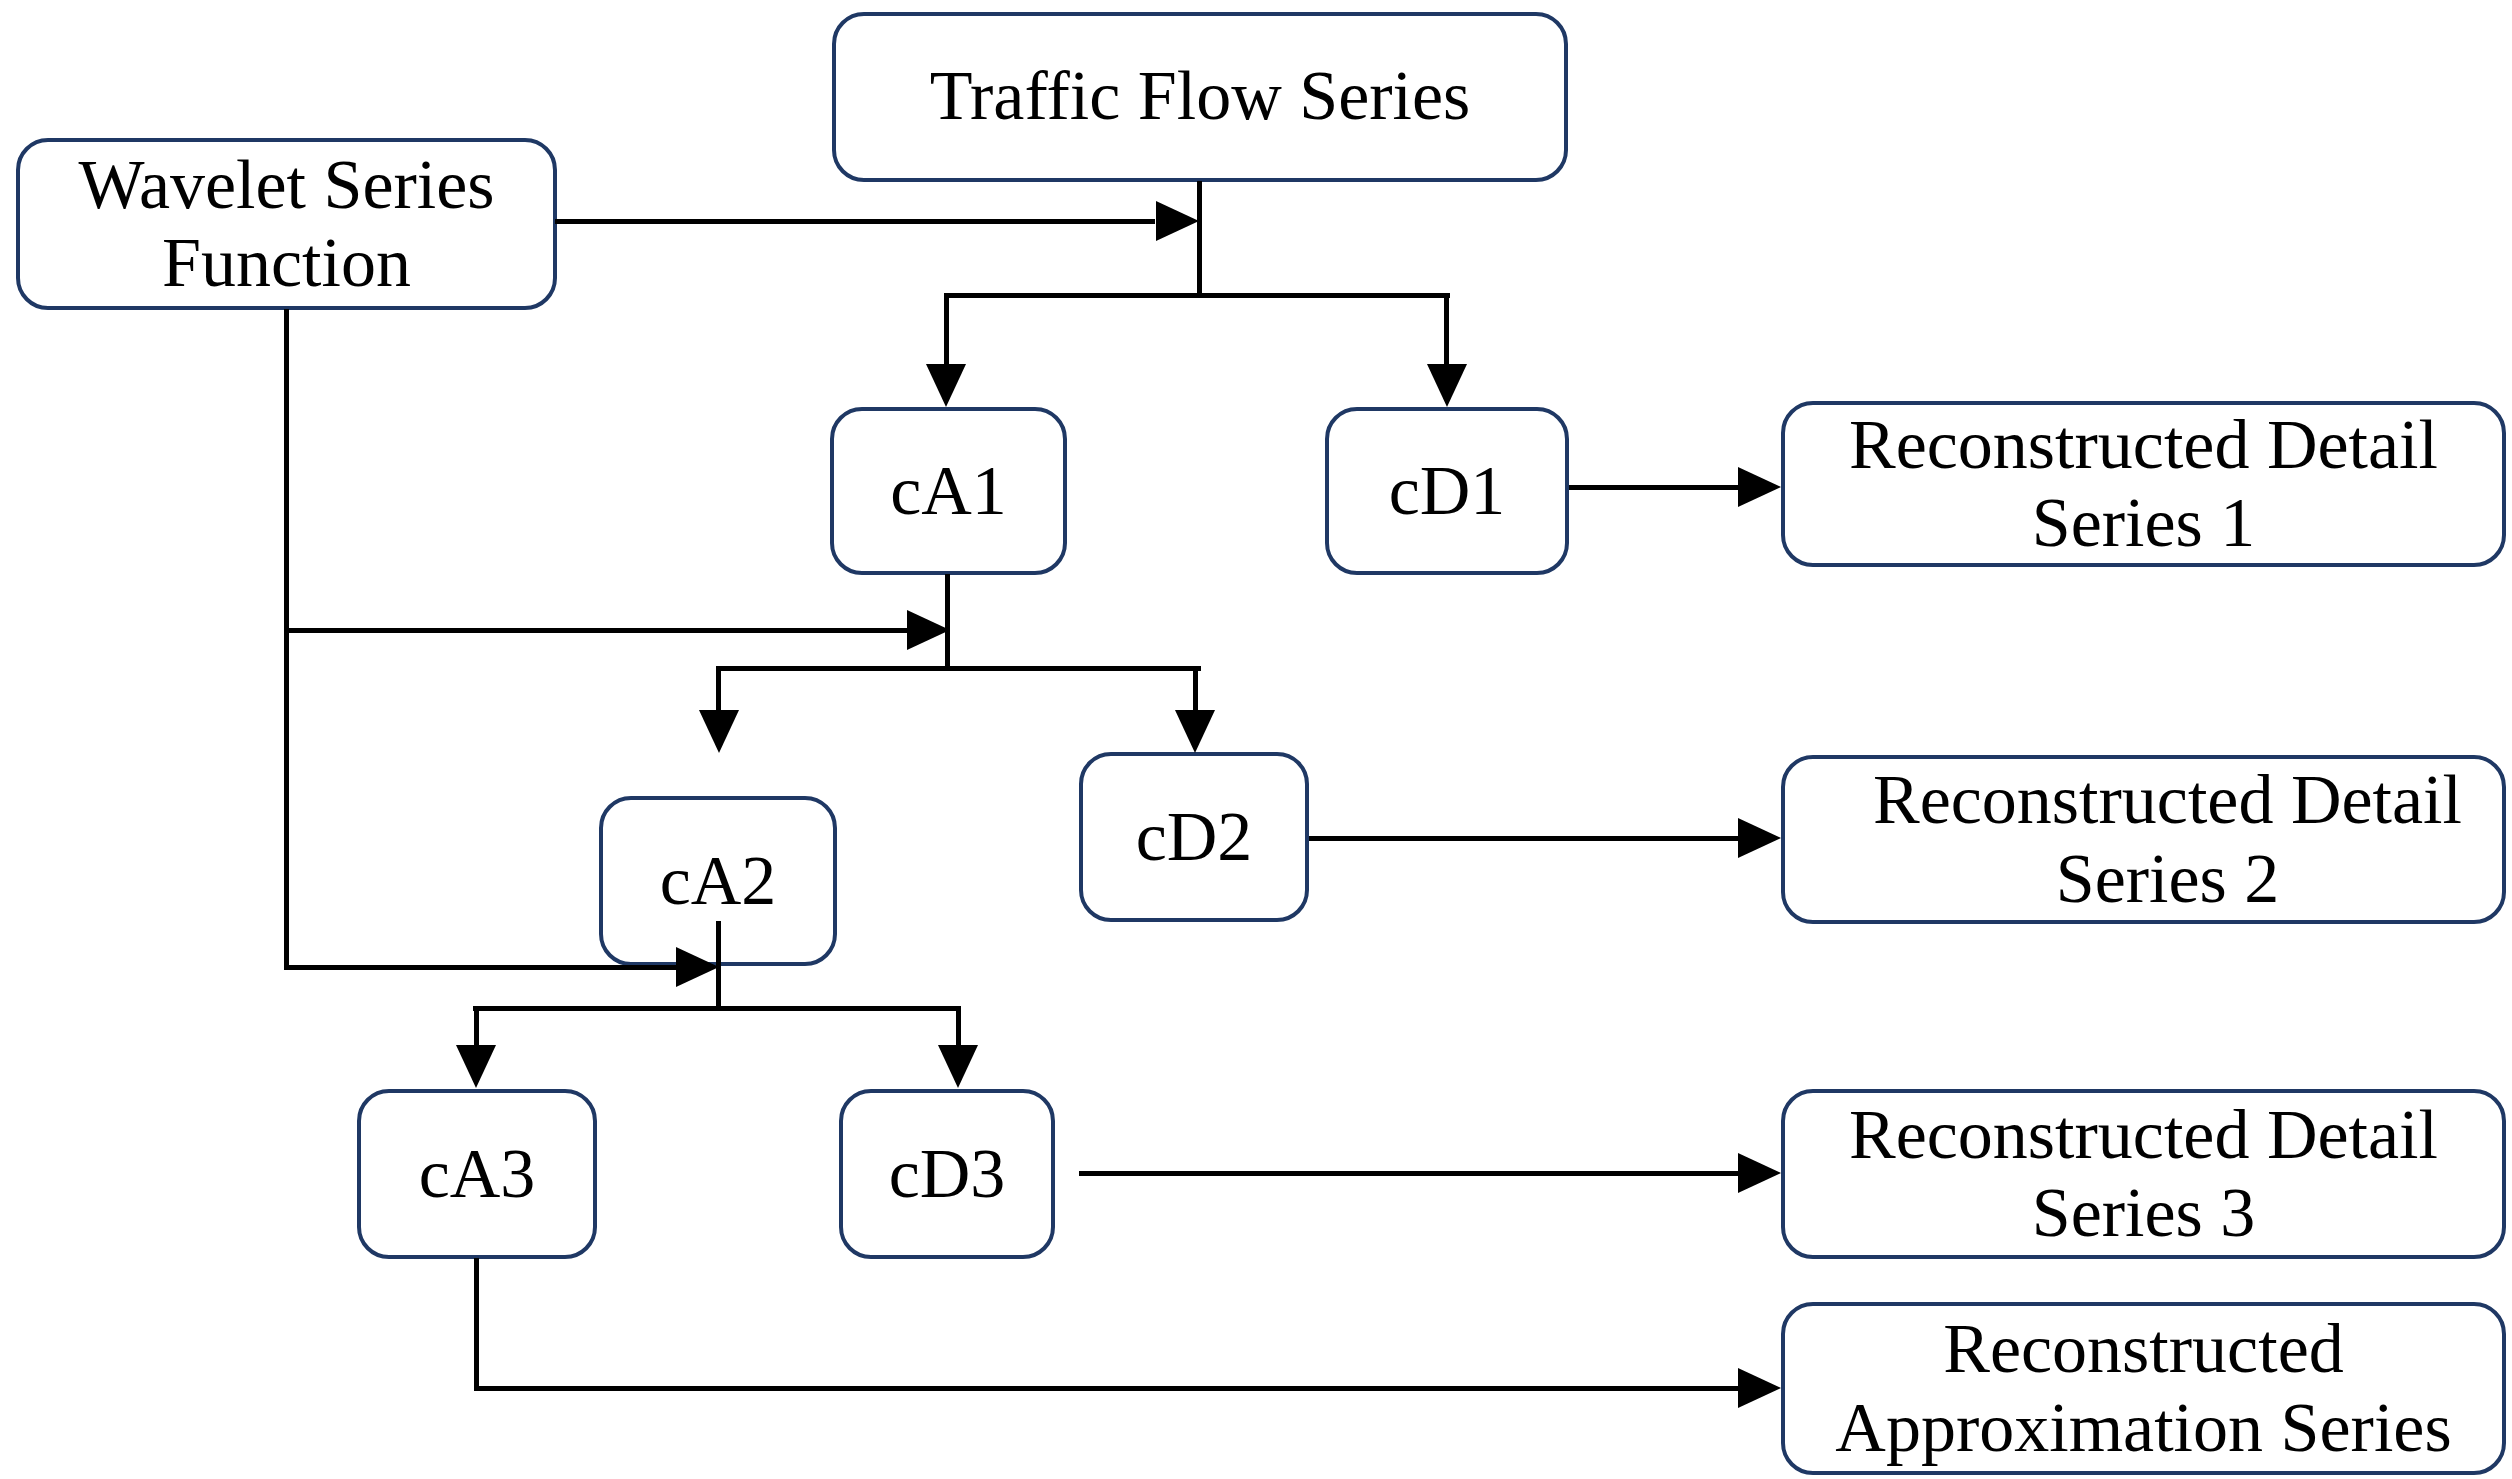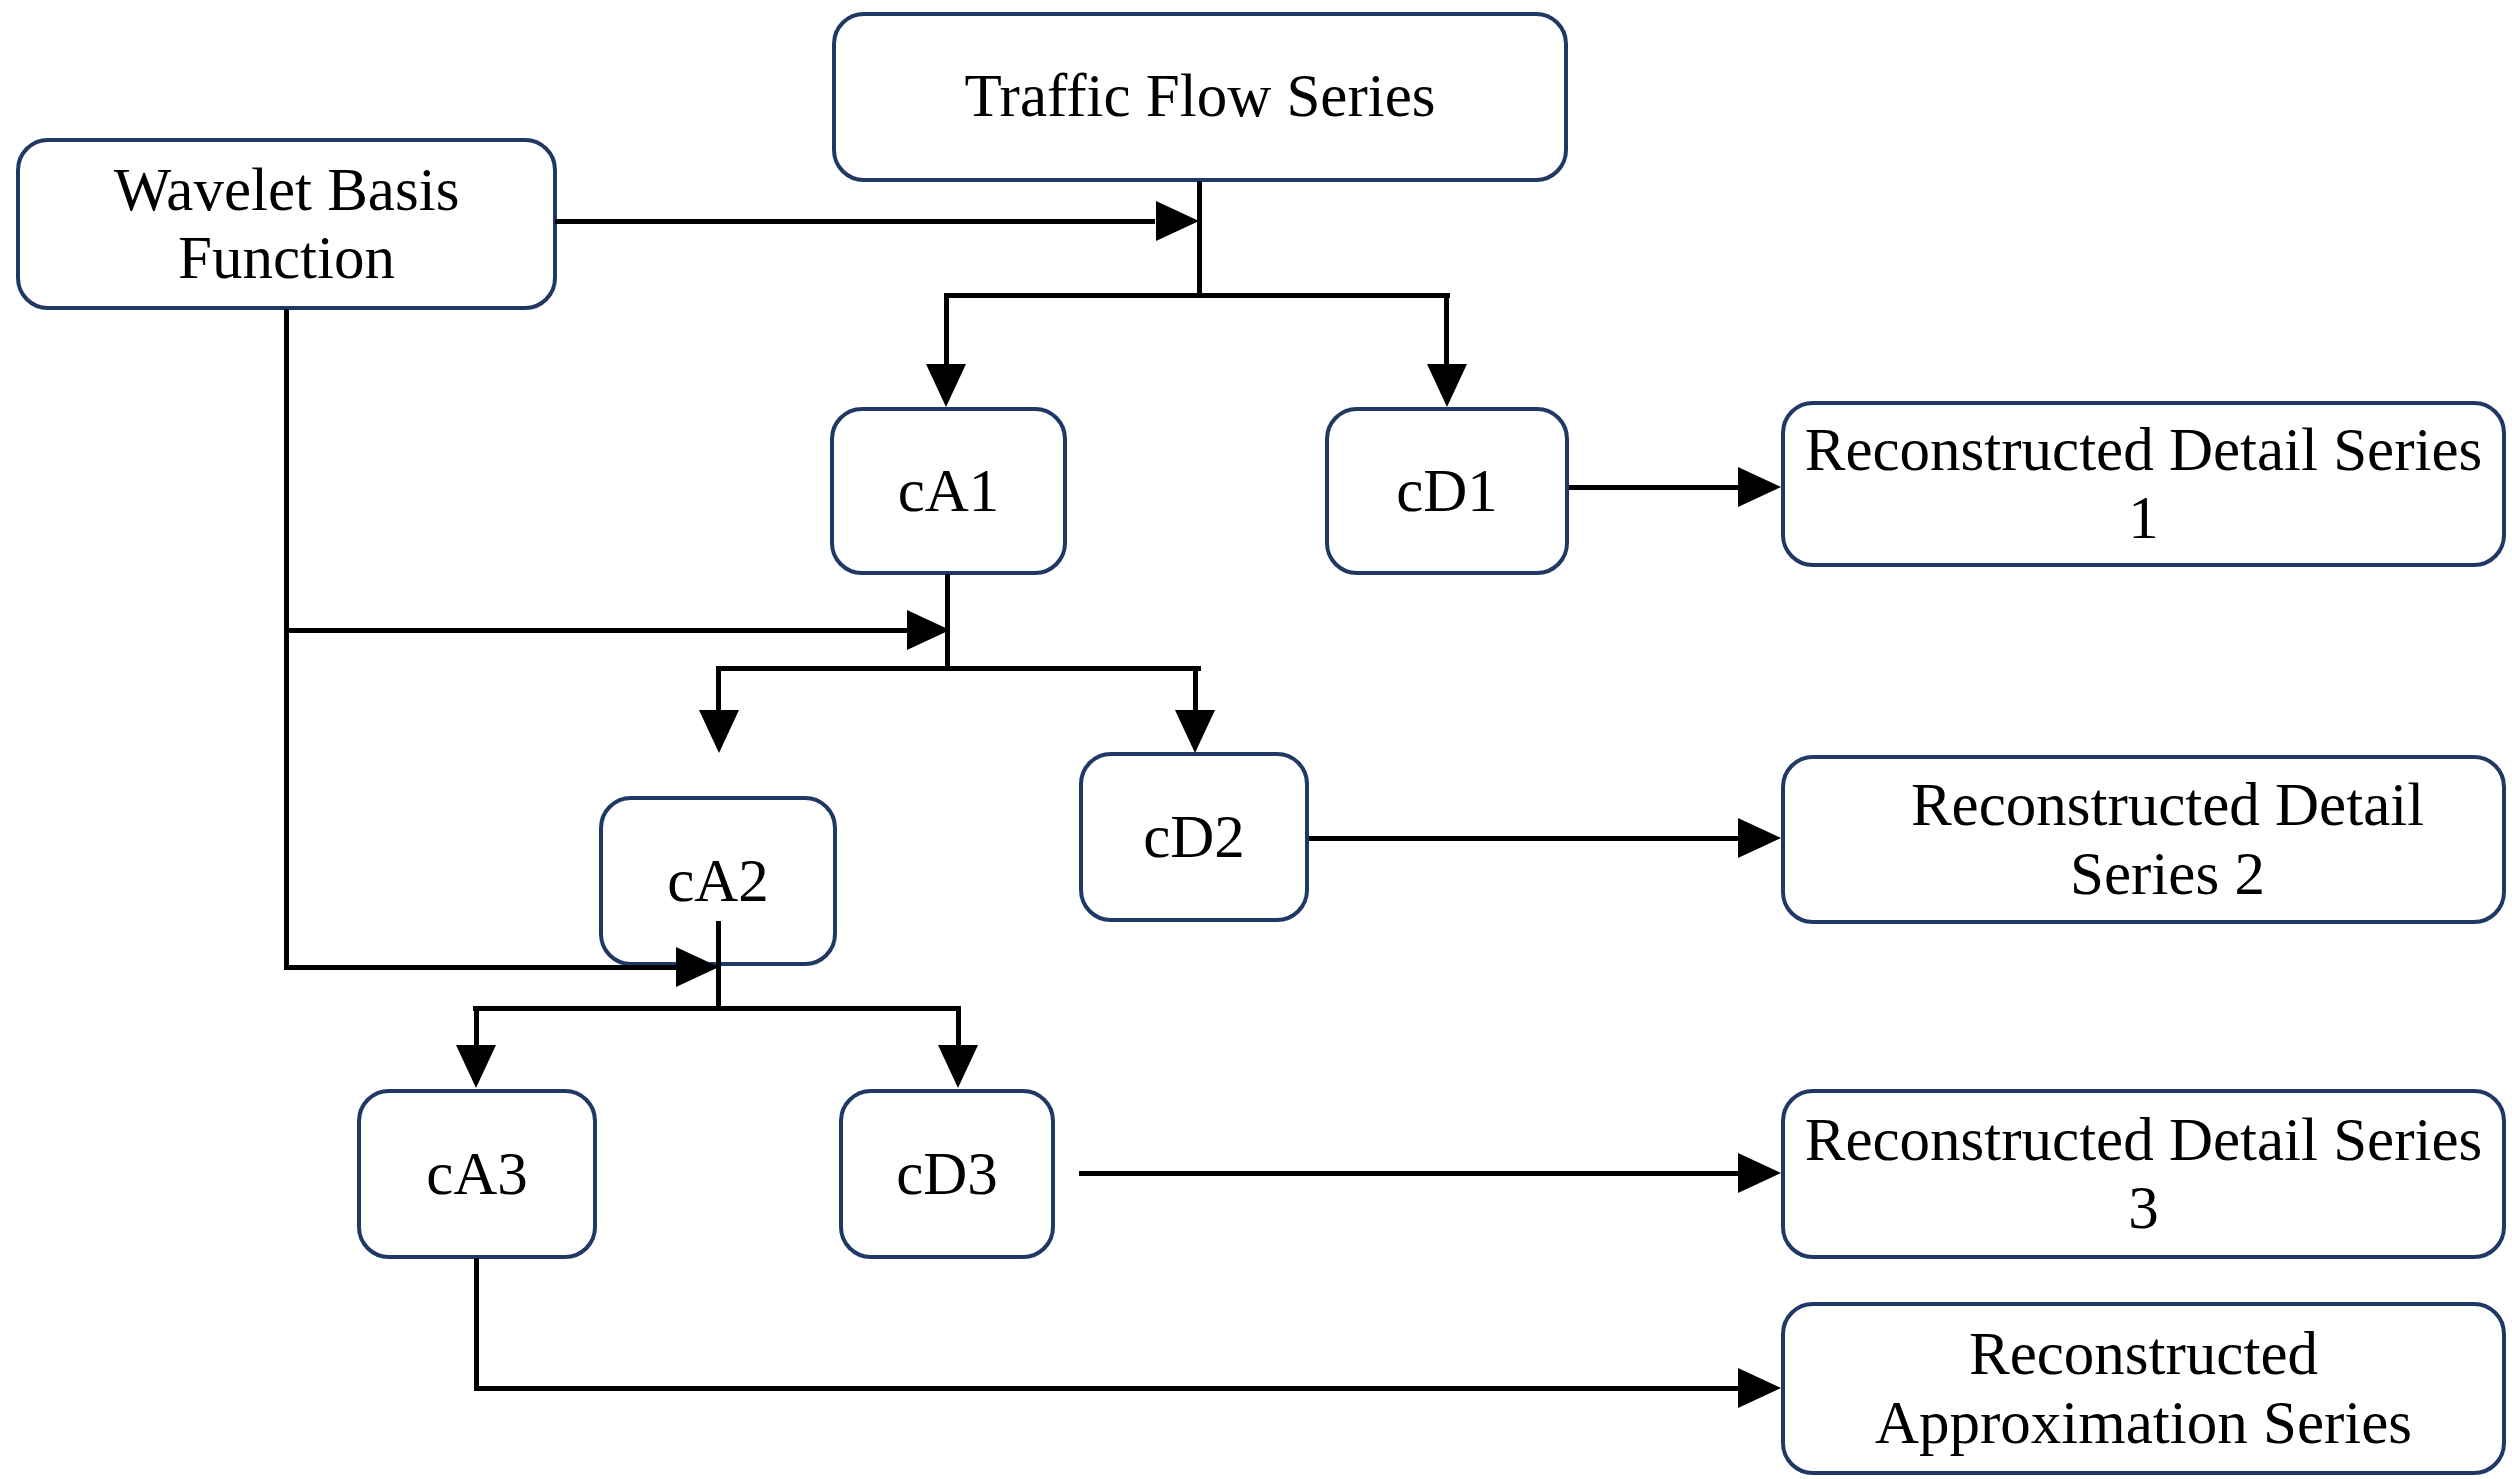--- a/index.html
+++ b/index.html
@@ -1,21 +1,21 @@
 <!DOCTYPE html>
 <html style="font-size:12.3px"><head>
 <meta charset="utf-8">
 <style>
   html,body{margin:0;padding:0;background:#ffffff;}
   .canvas{position:relative;width:2512px;height:1480px;background:#ffffff;overflow:hidden;}
   .node{
     position:absolute;display:flex;align-items:center;justify-content:center;
     text-align:center;background:#ffffff;border:4.6px solid #1f3864;border-radius:32px;
     color:#000;font-family:"Liberation Serif","DejaVu Serif",serif;
-    font-size:61px;line-height:1.12;box-sizing:border-box;
+    font-size:70px;line-height:1.12;box-sizing:border-box;
   }
   .node span{display:block;padding:0 4.6px;}
   .hline{position:absolute;height:5.4px;background:#000;}
   .vline{position:absolute;width:5.4px;background:#000;}
   .ah-r{position:absolute;width:0;height:0;
     border-top:20px solid transparent;border-bottom:20px solid transparent;
     border-left:43px solid #000;}
   .ah-d{position:absolute;width:0;height:0;
     border-left:20px solid transparent;border-right:20px solid transparent;
     border-top:43px solid #000;}
@@ -33,21 +33,21 @@
   #n-cd3{left:839px;top:1089px;width:216px;height:170px;}
   #n-rds3{left:1781px;top:1089px;width:725px;height:170px;}
   #n-ras{left:1781px;top:1302px;width:725px;height:173px;}
 </style>
 </head>
 <body>
 
 <div class="canvas">
 
   <div class="node" id="n-wavelet">
-    <span>Wavelet Basis Function</span>
+    <span>Wavelet Series Function</span>
   </div>
   <div class="node" id="n-tfs">
     <span>Traffic Flow Series</span>
   </div>
   <div class="node" id="n-ca1">
     <span>cA1</span>
   </div>
   <div class="node" id="n-cd1">
     <span>cD1</span>
   </div>

